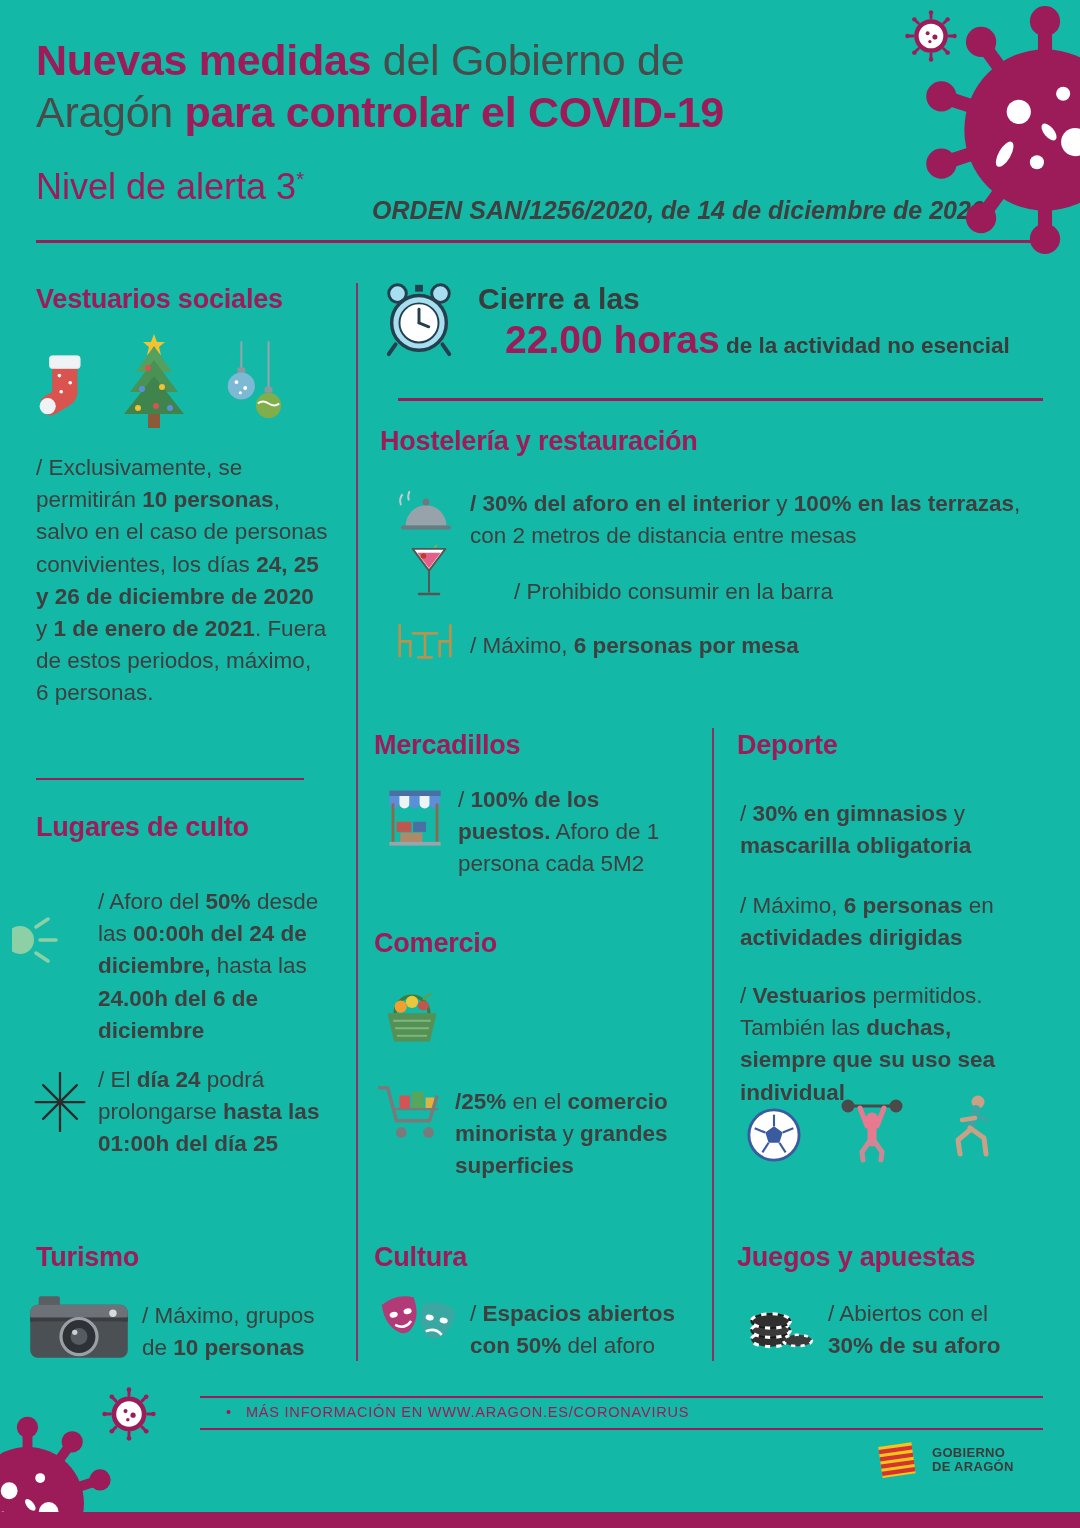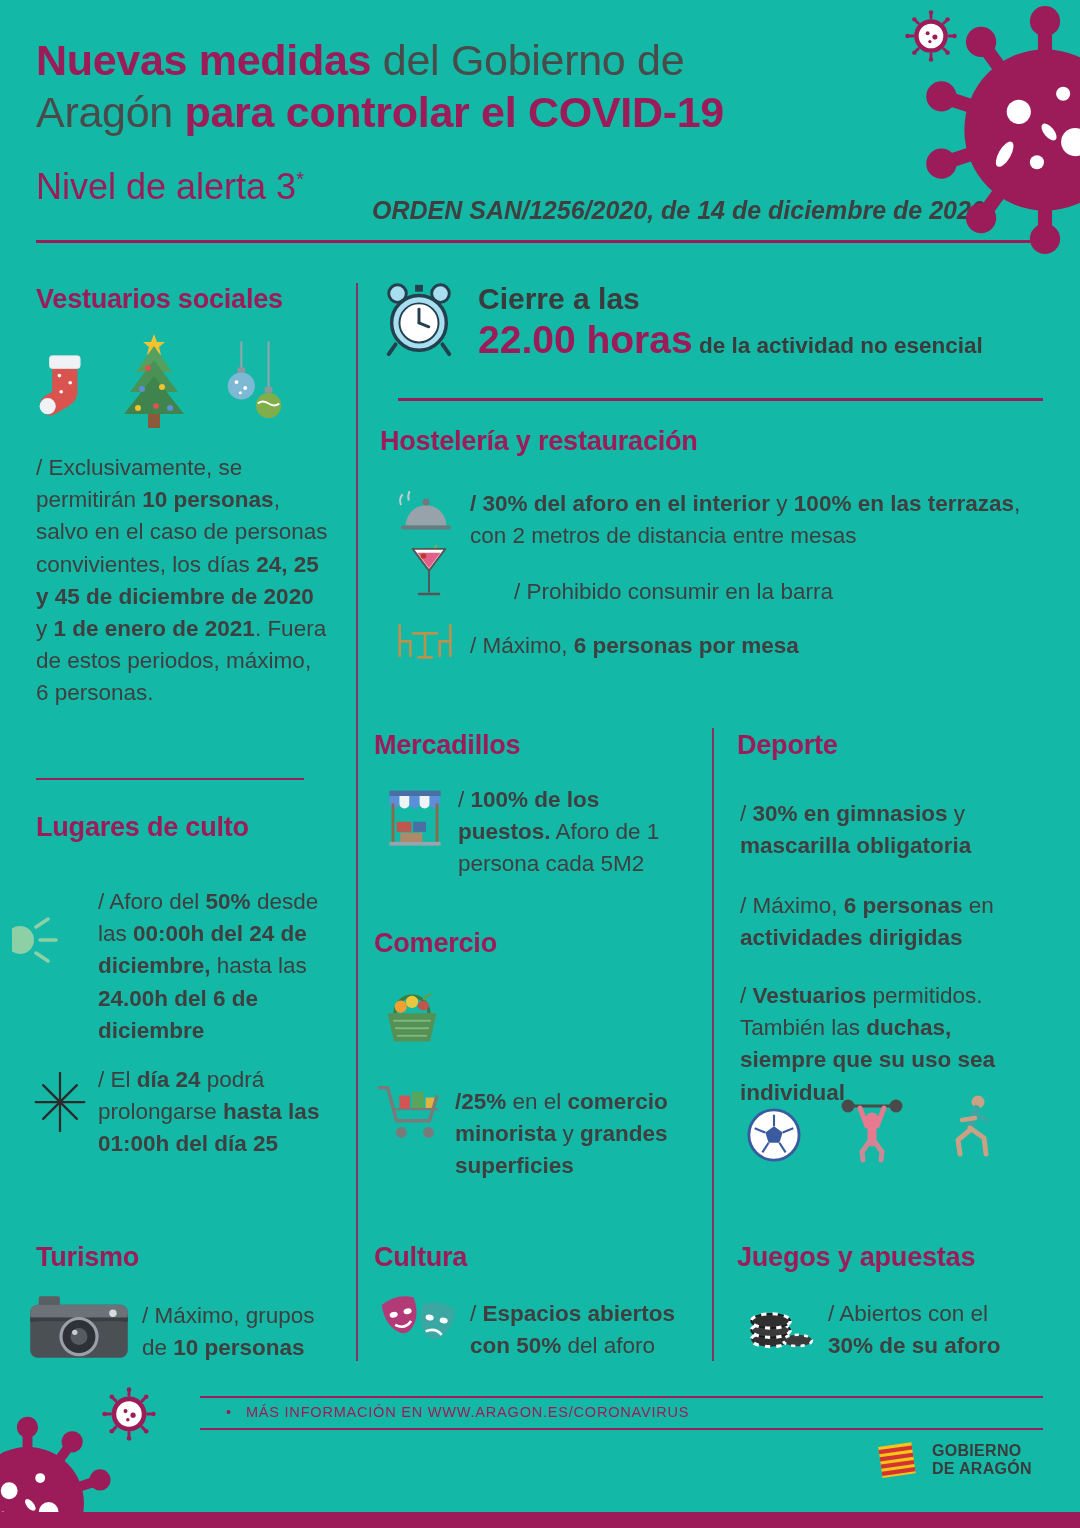--- a/index.html
+++ b/index.html
@@ -44,21 +44,21 @@
   .p-culto2 { left:98px; top:1064px; width:242px; }
   .t-turismo { left:36px; top:1242px; }
   .ic-camera { left:28px; top:1292px; width:102px; height:70px; }
   .p-turismo { left:142px; top:1300px; width:200px; }
 
   
   .ic-clock { left:378px; top:278px; width:82px; height:82px; }
   .closure { left:478px; top:282px; width:570px; }
   .closure .l1 { font-size:30px; font-weight:700; color:#3b3b3b; }
   .closure .l2 { margin-top:2px; }
-  .closure .time { font-size:39px; font-weight:700; color:#9c1b59; }
+  .closure .time { font-size:39px; font-weight:700; color:#9c1b59;margin-left:27px; }
   .closure .scope { font-size:22.5px; font-weight:700; color:#3b3b3b; }
 
   
   .t-host { left:380px; top:426px; }
   .ic-cloche { left:396px; top:488px; width:60px; height:50px; }
   .p-host1 { left:470px; top:488px; width:572px; }
   .ic-cocktail { left:408px; top:543px; width:42px; height:60px; }
   .p-host2 { left:470px; top:576px; width:520px;margin-left:44px; }
   .ic-table { left:393px; top:620px; width:64px; height:44px; }
   .p-host3 { left:470px; top:630px; width:520px; }
@@ -88,21 +88,21 @@
 
   
   .fline1 { left:200px; top:1396px; width:843px; height:2px; background:#9c1b59; }
   .fline2 { left:200px; top:1428px; width:843px; height:2px; background:#9c1b59; }
   .finfo { left:226px; top:1404px; font-size:14.5px; letter-spacing:.8px; color:#9c1b59; }
   .finfo .bullet { margin-right:14px; }
   .finfo .url { font-weight:400; cursor:pointer; }
   .virus-ring-bottom { left:100px; top:1385px; width:58px; height:58px; }
   .virus-big-bottom { left:-60px; top:1416px; width:175px; height:175px; }
   .logo { left:874px; top:1438px; display:flex; align-items:center; gap:10px; }
-  .logo .txt { font-size:16px; font-weight:700; color:#3b3b3b; line-height:1.1; letter-spacing:.3px; }
+  .logo .txt { font-size:13px; font-weight:700; color:#3b3b3b; line-height:1.1; letter-spacing:.3px; }
   .bottom-bar { left:0; top:1512px; width:1080px; height:16px; background:#9c1b59; }
 </style>
 </head>
 <body>
 
 <svg aria-hidden="true" style="position:absolute;width:0;height:0">
   <defs>
     <symbol id="sym-virus-fill" viewBox="-62 -62 124 124">
       <g stroke="#9c1b59" stroke-width="7" stroke-linecap="round">
         <line x1="0" y1="-38" x2="0" y2="-52"></line>
@@ -406,21 +406,21 @@
     <svg width="54" height="84">
         <use href="#sym-stocking"></use>
       </svg>
     <svg width="84" height="100">
         <use href="#sym-tree"></use>
       </svg>
     <svg width="70" height="92">
         <use href="#sym-ornaments"></use>
       </svg>
   </div>
-  <p class="abs body p-reuniones"><span>/ Exclusivamente, se permitirán </span><span class="b">10 personas</span><span>, salvo en el caso de personas convivientes, los días </span><span class="b">24, 25 y 45 de diciembre de 2020</span><span> y </span><span class="b">1 de enero de 2021</span><span>. Fuera de estos periodos, máximo, 6 personas.</span></p>
+  <p class="abs body p-reuniones"><span>/ Exclusivamente, se permitirán </span><span class="b">10 personas</span><span>, salvo en el caso de personas convivientes, los días </span><span class="b">24, 25 y 26 de diciembre de 2020</span><span> y </span><span class="b">1 de enero de 2021</span><span>. Fuera de estos periodos, máximo, 6 personas.</span></p>
 
   <div class="abs div-left"></div>
 
   <h2 class="abs stitle t-culto">Lugares de culto</h2>
   <svg class="abs ic-sun">
       <use href="#sym-sun"></use>
     </svg>
   <p class="abs body p-culto1"><span>/ Aforo del </span><span class="b">50%</span><span>  desde las </span><span class="b">00:00h del 24 de diciembre,</span><span> hasta las </span><span class="b">24.00h del 6 de diciembre</span></p>
   <svg class="abs ic-star">
       <use href="#sym-star8"></use>

